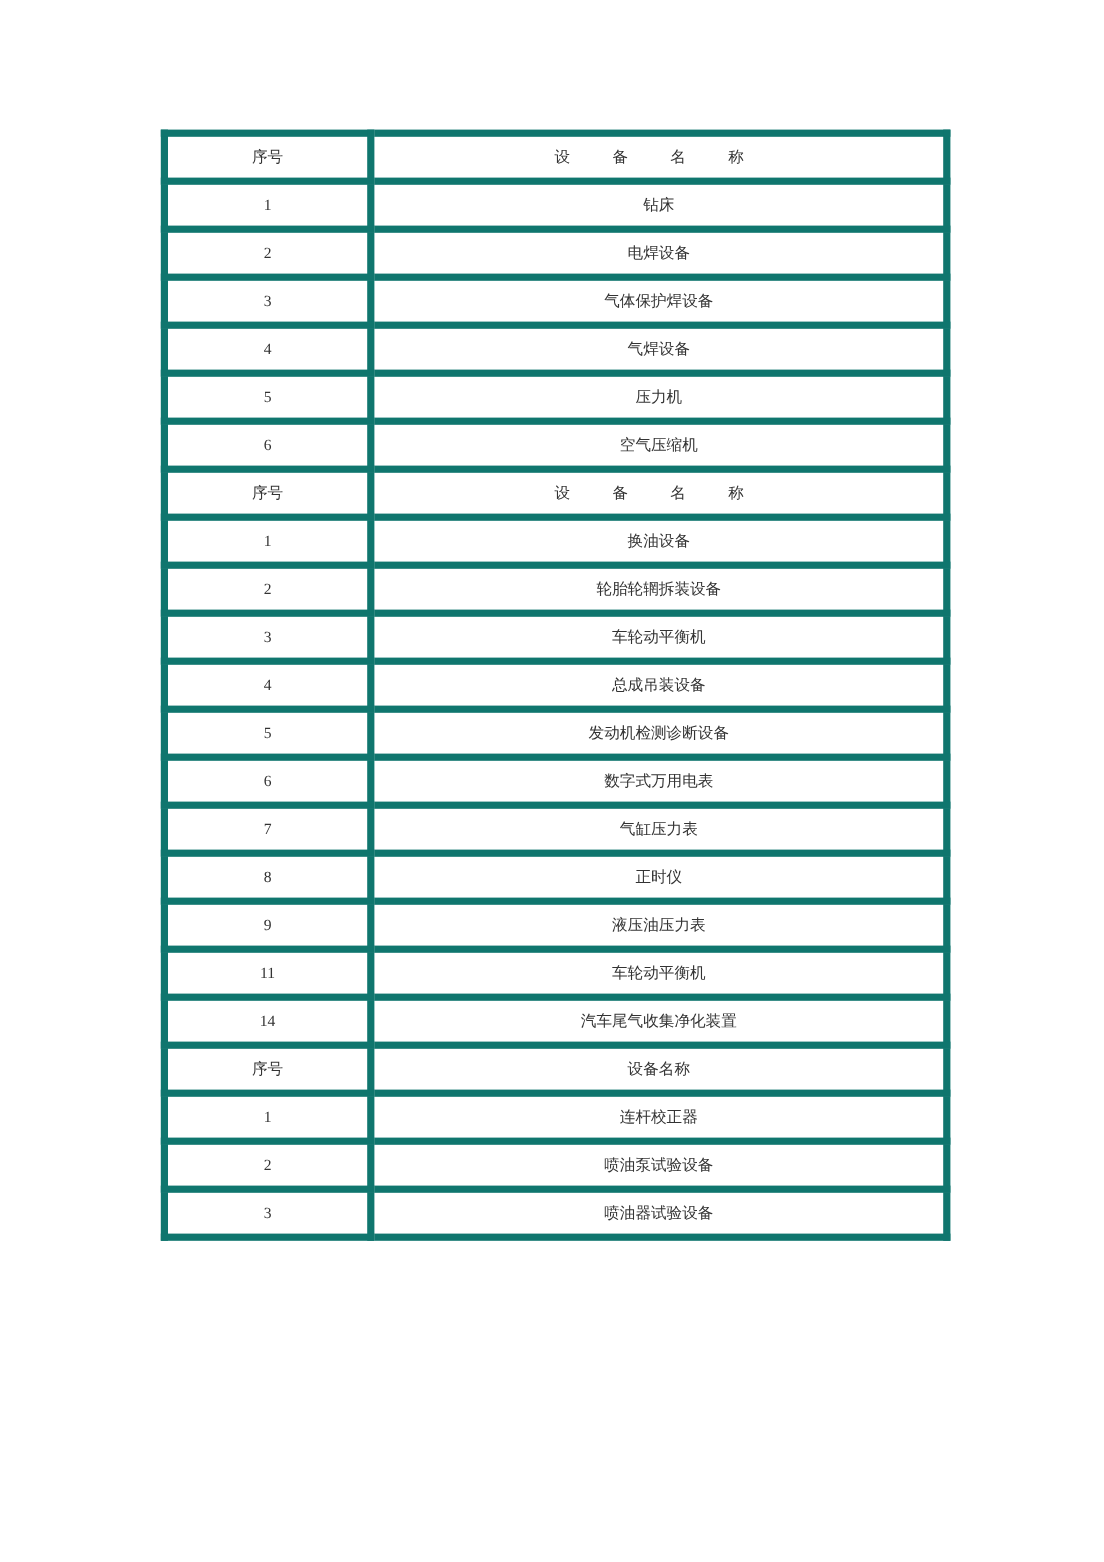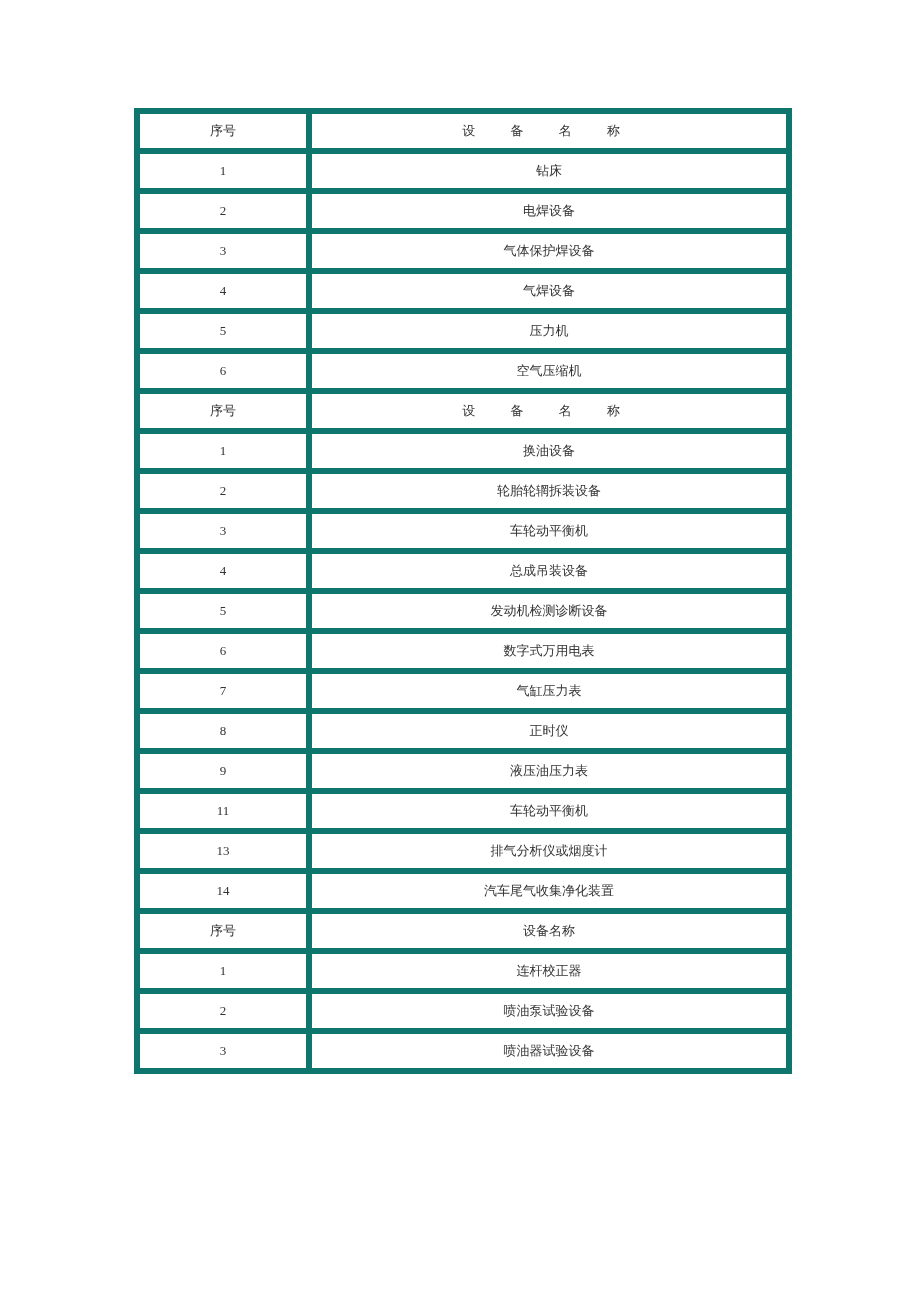--- a/index.html
+++ b/index.html
@@ -119,24 +119,20 @@
     </tr>
     <tr>
       <td class="col-idx">9</td>
       <td class="col-name">液压油压力表</td>
     </tr>
     <tr>
       <td class="col-idx">11</td>
       <td class="col-name">车轮动平衡机</td>
     </tr>
     <tr>
-      <td class="col-idx">13</td>
-      <td class="col-name">排气分析仪或烟度计</td>
-    </tr>
-    <tr>
       <td class="col-idx">14</td>
       <td class="col-name">汽车尾气收集净化装置</td>
     </tr>
 
     <tr>
       <td class="col-idx">序号</td>
       <td class="col-name">设备名称</td>
     </tr>
     <tr>
       <td class="col-idx">1</td>

